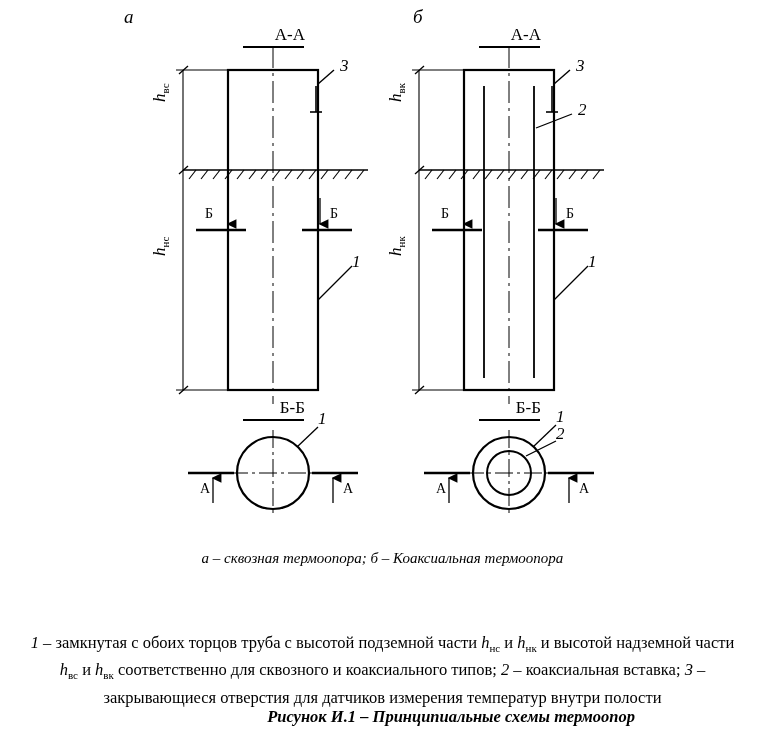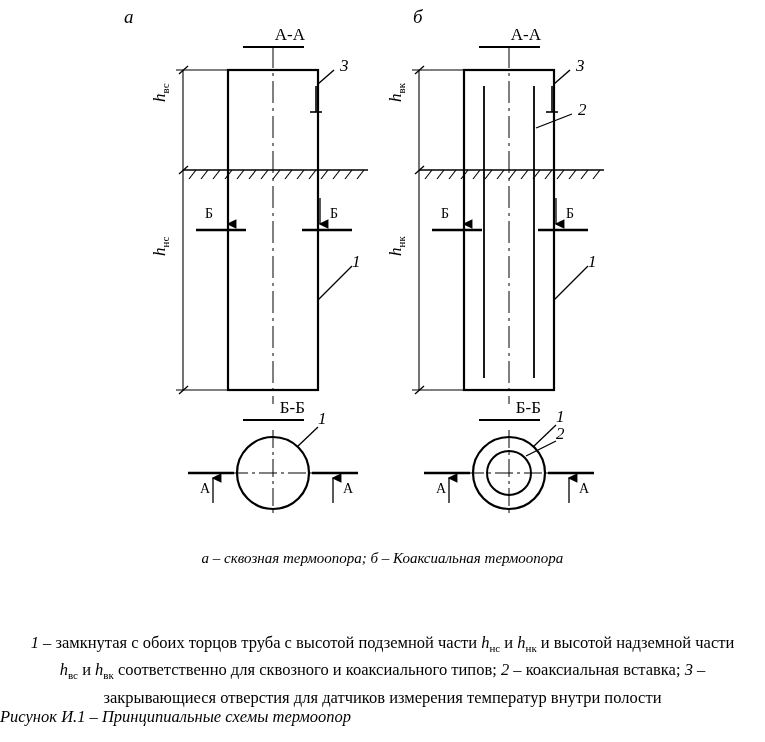--- a/index.html
+++ b/index.html
@@ -29,21 +29,21 @@
   .callout{font-style:italic;font-size:17px;}
 
   
   .smalllet{font-size:14px;}
 
   
   .cap-line{
     position:absolute;text-align:center;font-size:15px;line-height:1.5;
   }
   .cap-it{font-style:italic;}
-  .fig-title{position:absolute;text-align:left;font-size:16.5px;font-weight:normal;font-style:italic;width:635px;}
+  .fig-title{position:absolute;text-align:right;font-size:16.5px;font-weight:bold;font-style:italic;width:635px;}
 
   .body-text{
     position:absolute;font-size:16.5px;line-height:1.55;text-align:center;
   }
   .body-text sub{font-size:11px;font-style:normal;}
   .body-text .v{font-style:italic;}
 
   svg{position:absolute;left:0;top:0;}
 </style>
 </head>

